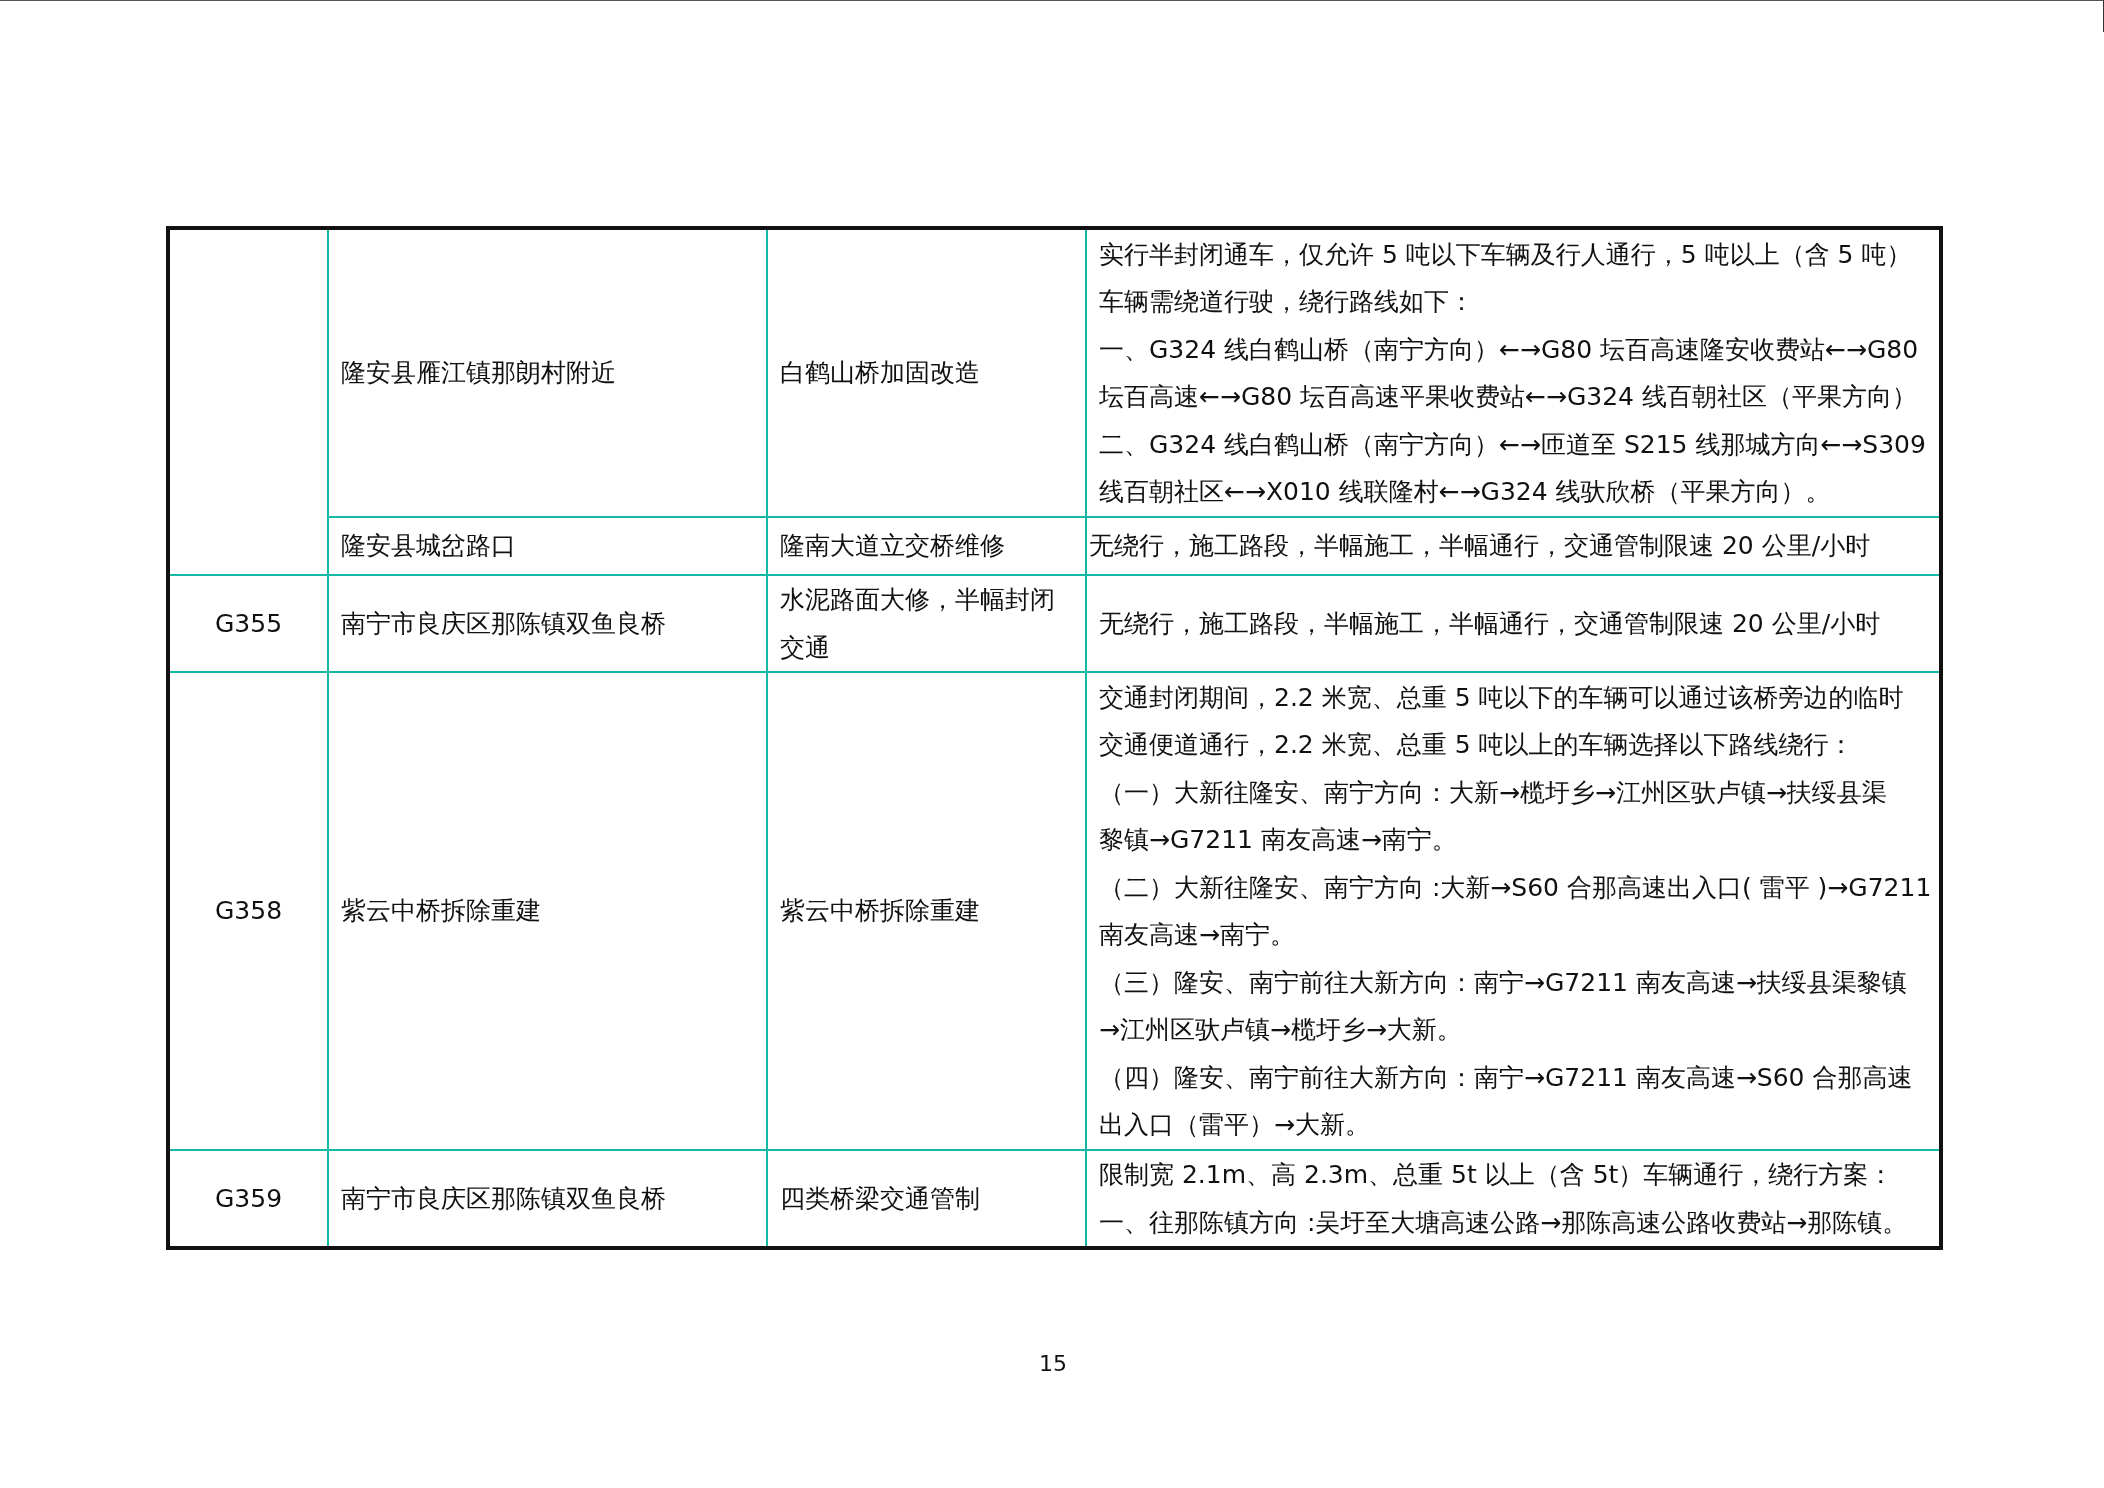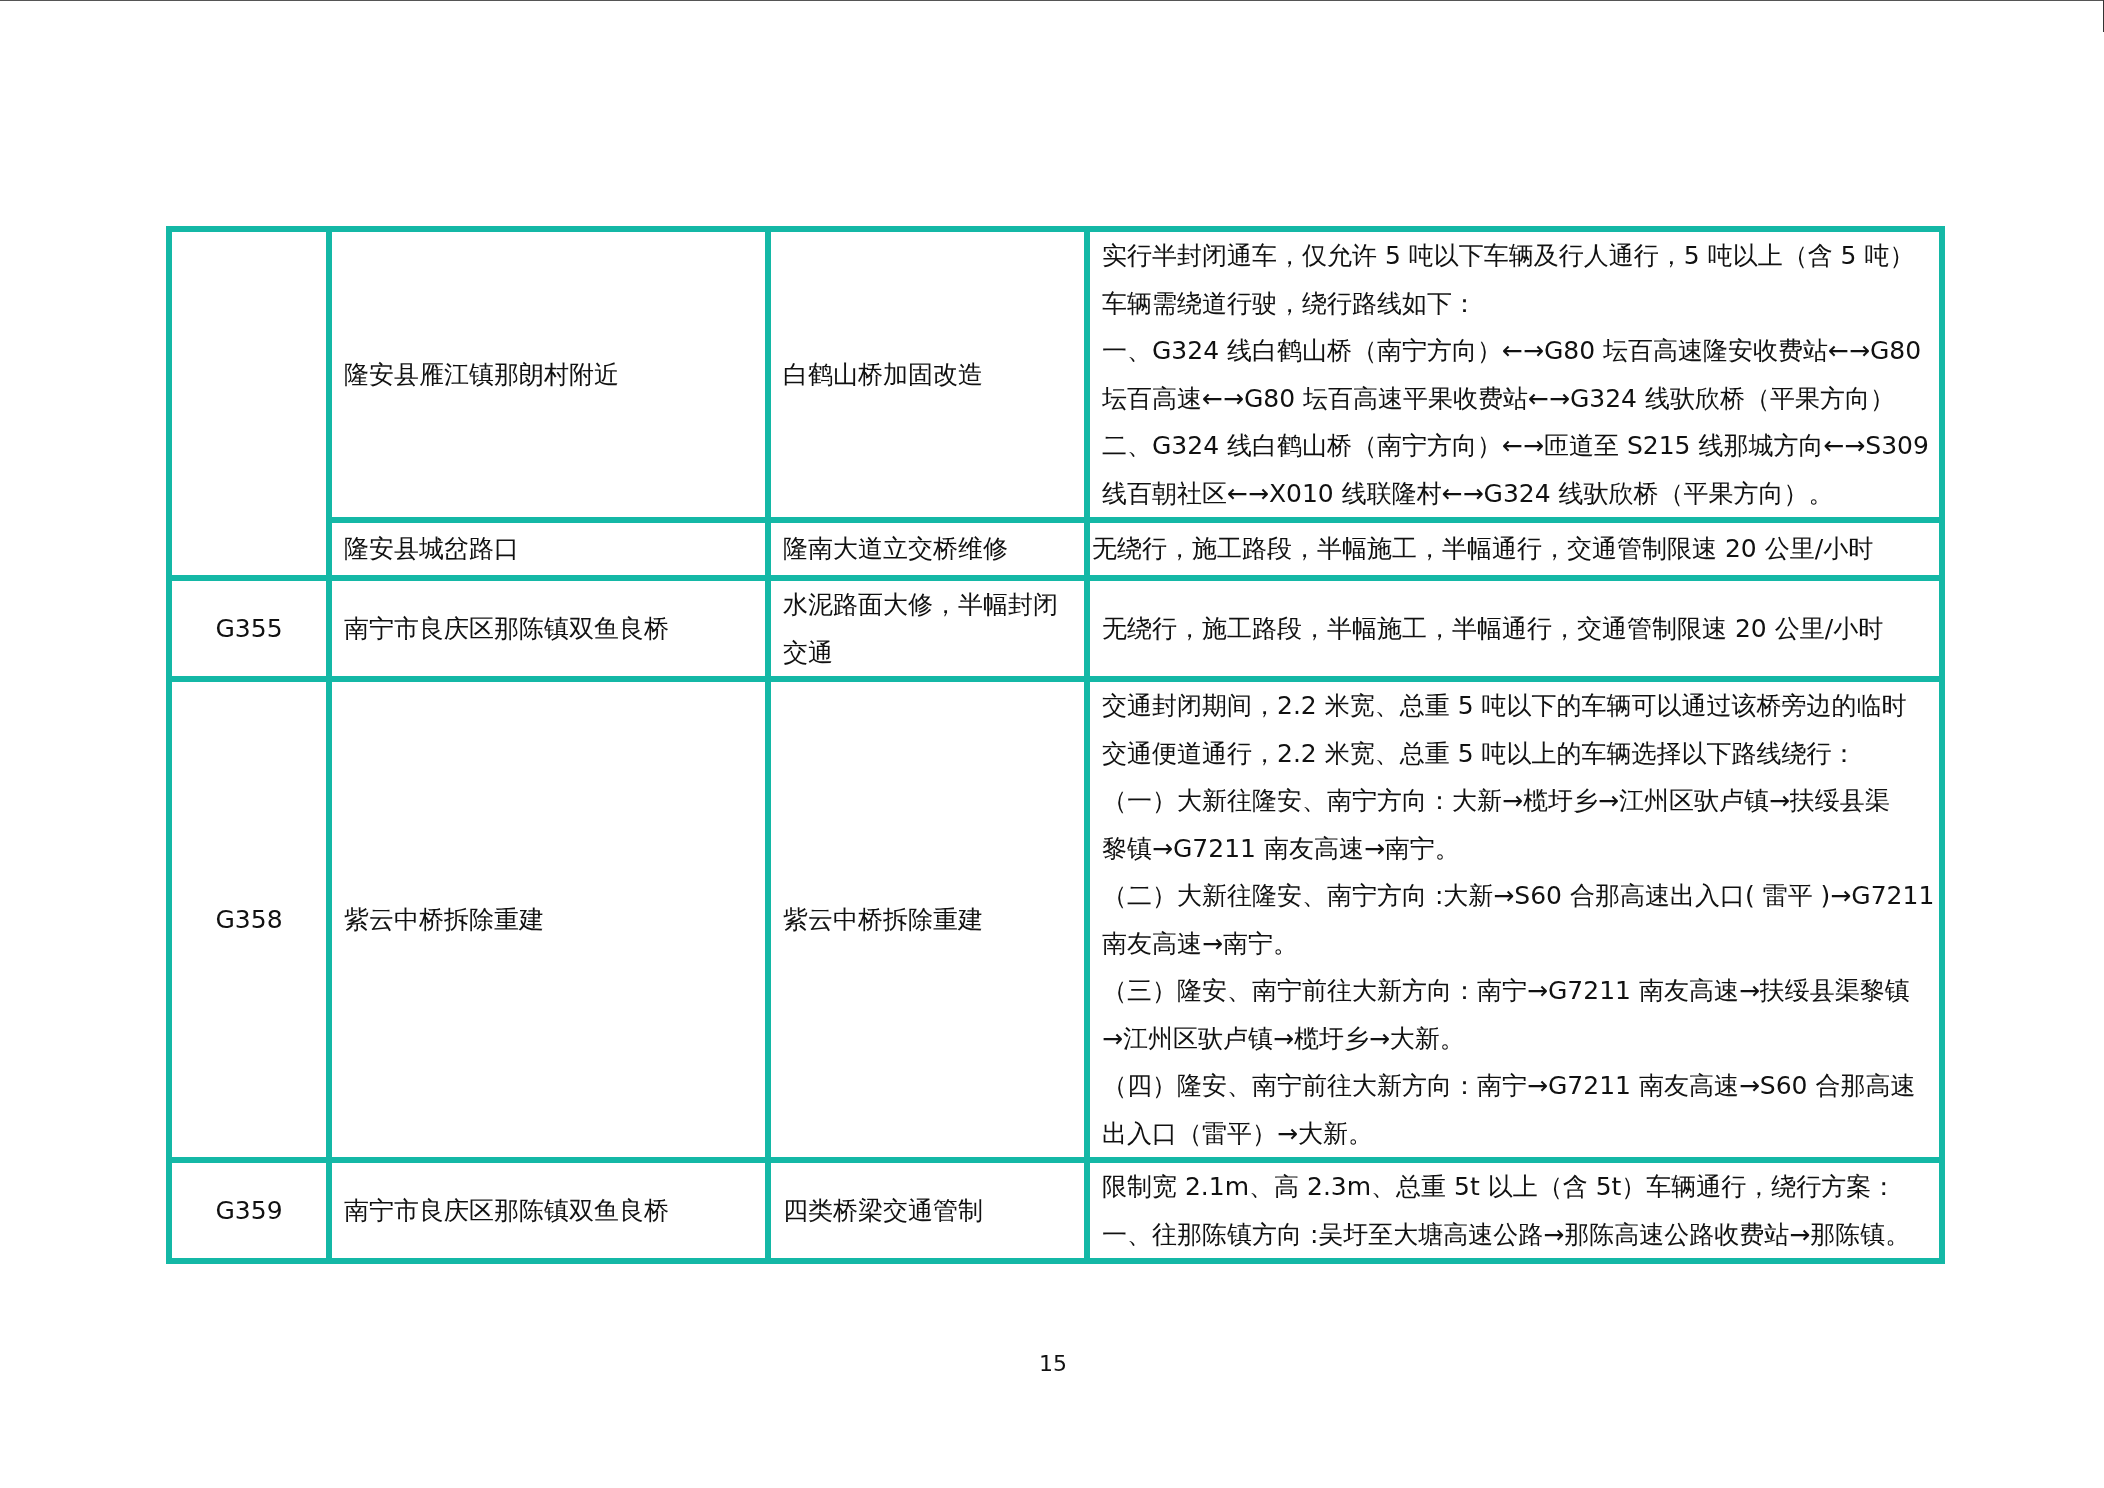--- a/index.html
+++ b/index.html
@@ -10,21 +10,21 @@
   }
   .topline { position: absolute; left: 0; top: 0; width: 2104px; height: 1px; background: #555; }
   .rightline { position: absolute; right: 0; top: 0; width: 1px; height: 32px; background: #333; }
   table.doc {
     position: absolute; left: 166px; top: 226px;
     width: 1773px; border-collapse: collapse;
     border: 4px solid #111;
     table-layout: fixed;
   }
   table.doc td {
-    border: 6px solid #14b8a6;
+    border: 2px solid #14b8a6;
     vertical-align: middle;
     font-size: 25px;
     line-height: 47.5px;
     padding: 0 12px;
     overflow: hidden;
   }
   td.road { text-align: center; }
   td.detour { padding-left: 13px; white-space: nowrap; overflow: visible; }
   td.detour div { white-space: nowrap; }
   td.wrapcell { line-height: 40px; padding-top: 4px; padding-bottom: 4px; margin-top: 36px; }
@@ -49,21 +49,21 @@
   <tbody>
 
     <tr style="height:289px">
       <td class="road" rowspan="2"></td>
       <td>隆安县雁江镇那朗村附近</td>
       <td>白鹤山桥加固改造</td>
       <td class="detour">
         <div>实行半封闭通车，仅允许 5 吨以下车辆及行人通行，5 吨以上（含 5 吨）</div>
         <div>车辆需绕道行驶，绕行路线如下：</div>
         <div>一、G324 线白鹤山桥（南宁方向）←→G80 坛百高速隆安收费站←→G80</div>
-        <div>坛百高速←→G80 坛百高速平果收费站←→G324 线驮欣桥（平果方向）</div>
+        <div>坛百高速←→G80 坛百高速平果收费站←→G324 线百朝社区（平果方向）</div>
         <div>二、G324 线白鹤山桥（南宁方向）←→匝道至 S215 线那城方向←→S309</div>
         <div>线百朝社区←→X010 线联隆村←→G324 线驮欣桥（平果方向）。</div>
       </td>
     </tr>
     <tr style="height:58px">
       <td>隆安县城岔路口</td>
       <td>隆南大道立交桥维修</td>
       <td class="detour" style="padding-left:2px">
         <div>无绕行，施工路段，半幅施工，半幅通行，交通管制限速 20 公里/小时</div>
       </td>

